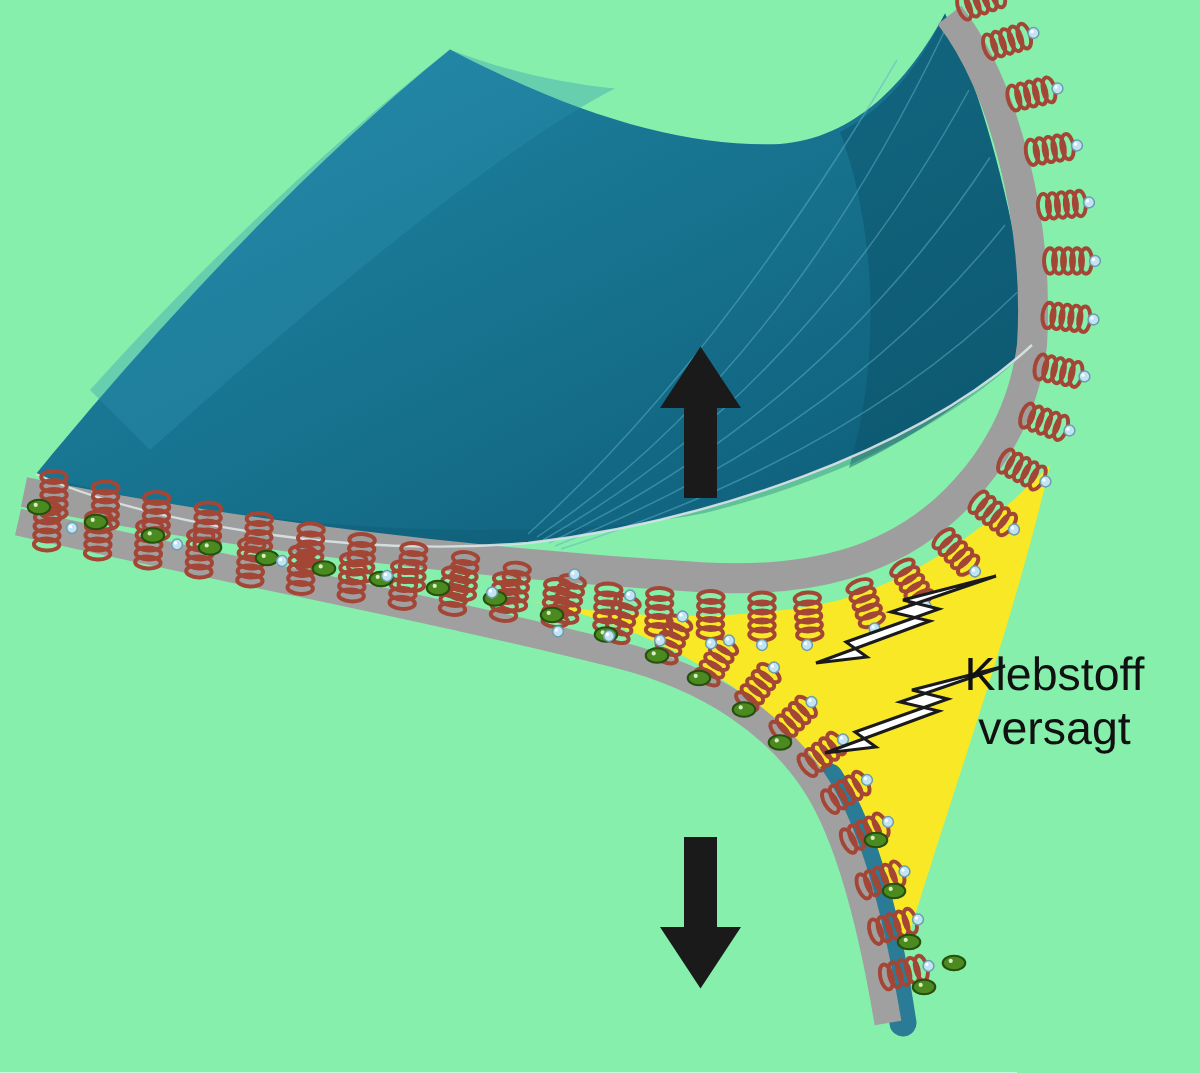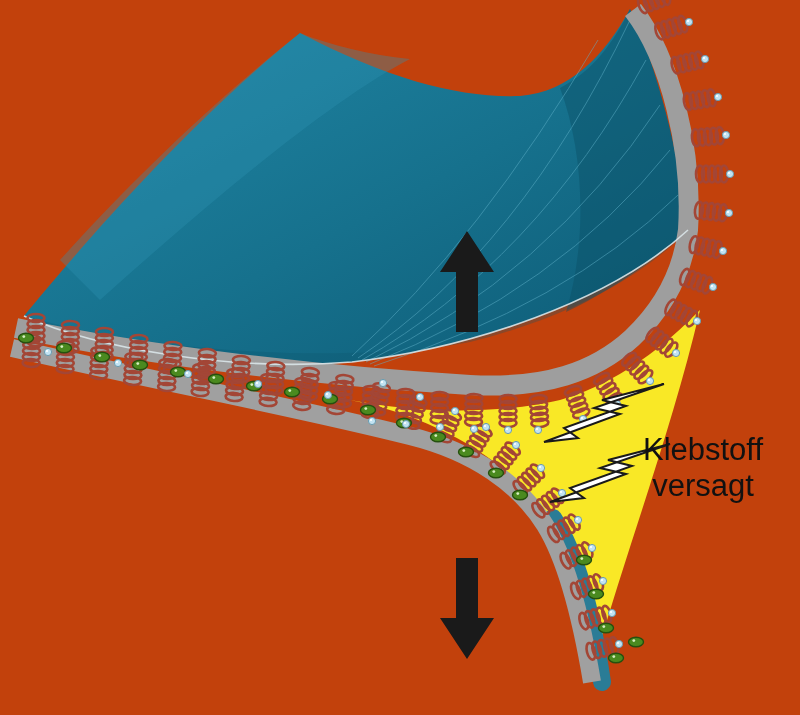--- a/index.html
+++ b/index.html
@@ -1,16 +1,16 @@
 <!DOCTYPE html>
 <html><head>
 <meta charset="utf-8">
 <style>
   html,body{margin:0;padding:0;background:#ffffff;}
-  .stage{width:800px;height:715px;position:relative;background:#c2410c;overflow:hidden;}
+  .stage{width:800px;height:715px;position:relative;background:#86efac;overflow:hidden;}
   svg{display:block;}
   text.flabel{
     font-family:"Liberation Sans", sans-serif;
     font-size:31px;
     fill:#111111;
     text-anchor:middle;
   }
 </style>
 </head>
 <body>

